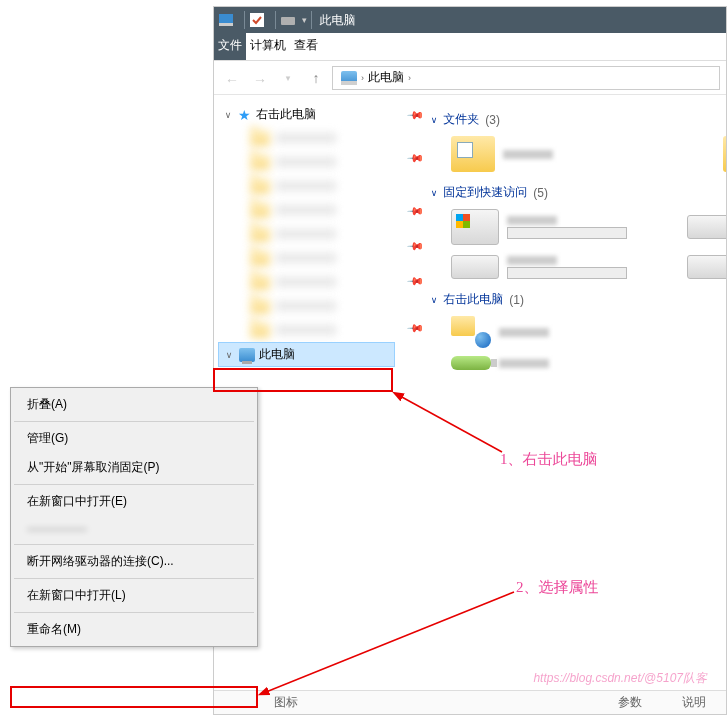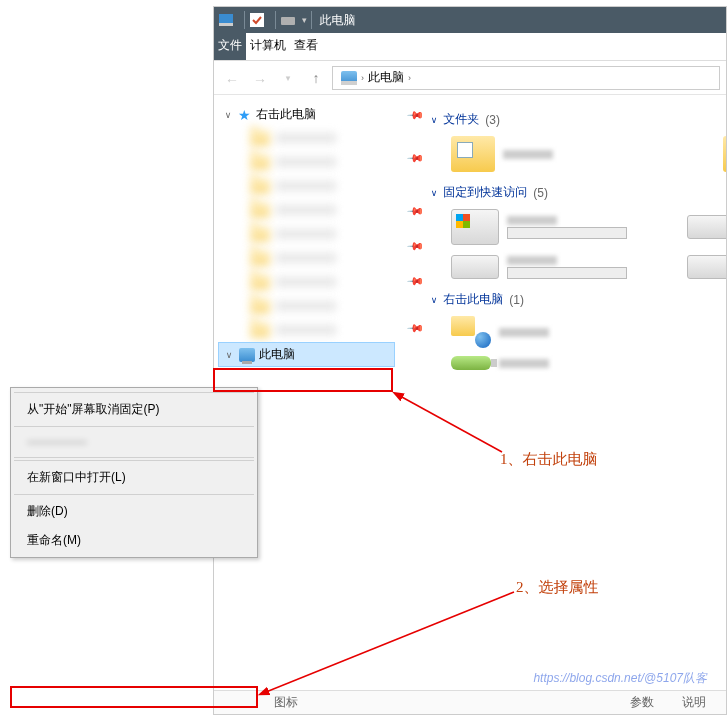--- a/index.html
+++ b/index.html
@@ -63,28 +63,28 @@
     
     .context-menu { position: absolute; left: 10px; top: 387px; width: 248px; background: #f0f0f0; border: 1px solid #aaa; box-shadow: 2px 2px 4px rgba(0,0,0,0.2); padding: 2px; z-index: 10; }
     .menu-item { padding: 6px 14px; cursor: pointer; font-size: 12px; }
     .menu-sep { height: 1px; background: #d0d0d0; margin: 2px 1px; }
     .menu-item.blurred { filter: blur(3px); opacity: 0.6; }
     
     .highlight-box { position: absolute; border: 2px solid #e60000; pointer-events: none; z-index: 20; }
     .hb1 { left: 213px; top: 368px; width: 180px; height: 24px; }
     .hb2 { left: 10px; top: 686px; width: 248px; height: 22px; }
     
-    .annotation { position: absolute; color: #c2410c; font-size: 15px; font-family: SimSun, serif; z-index: 15; }
+    .annotation { position: absolute; color: #ec4899; font-size: 15px; font-family: SimSun, serif; z-index: 15; }
     .ann1 { left: 500px; top: 450px; }
     .ann2 { left: 516px; top: 578px; text-align: right; }
     
     .arrow { position: absolute; z-index: 14; pointer-events: none; }
     
-    .statusbar { position: absolute; bottom: 0; right: 0; height: 24px; display: flex; gap: 28px; align-items: center; padding: 0 20px; color: #666; font-size: 12px; border-top: 1px solid #ddd; background: #fafafa; }
-    .watermark { position: absolute; right: 20px; bottom: 28px; color: #1d4ed8; font-size: 12px; opacity: 0.5; font-style: italic; z-index: 5; }
+    .statusbar { position: absolute; bottom: 0; right: 0; height: 24px; display: flex; gap: 40px; align-items: center; padding: 0 20px; color: #666; font-size: 12px; border-top: 1px solid #ddd; background: #fafafa; }
+    .watermark { position: absolute; right: 20px; bottom: 28px; color: #ec4899; font-size: 12px; opacity: 0.5; font-style: italic; z-index: 5; }
     
     .tree-highlight { position: relative; }
     .redacted-label { width: 50px; height: 9px; background: #ccc; filter: blur(2px); }
   </style>
 </head>
 <body>
 
 <div class="explorer">
 
   <div class="titlebar">
@@ -269,29 +269,32 @@
   </div>
 
   <div class="statusbar" style="width:100%;left:0">
     <span style="margin-left:40px">图标</span>
     <span style="margin-left:auto">参数</span>
     <span>说明</span>
   </div>
 </div>
 
 <div class="context-menu">
-  <div class="menu-sep"></div>
+  <div class="menu-item">折叠(A)</div>
+  <div class="menu-sep"></div>
+  <div class="menu-item">管理(G)</div>
   <div class="menu-item">从"开始"屏幕取消固定(P)</div>
   <div class="menu-sep"></div>
+  <div class="menu-item">在新窗口中打开(E)</div>
   <div class="menu-item blurred">—————</div>
   <div class="menu-sep"></div>
+  <div class="menu-item">断开网络驱动器的连接(C)...</div>
   <div class="menu-sep"></div>
   <div class="menu-item">在新窗口中打开(L)</div>
   <div class="menu-sep"></div>
-  <div class="menu-item">删除(D)</div>
   <div class="menu-item">重命名(M)</div>
 
 </div>
 
 <div class="highlight-box hb1"></div>
 <div class="highlight-box hb2"></div>
 
 <svg class="arrow" style="left:392px;top:388px;width:120px;height:70px">
   <defs>
       <marker id="ah1" markerWidth="10" markerHeight="10" refX="2" refY="3" orient="auto">

